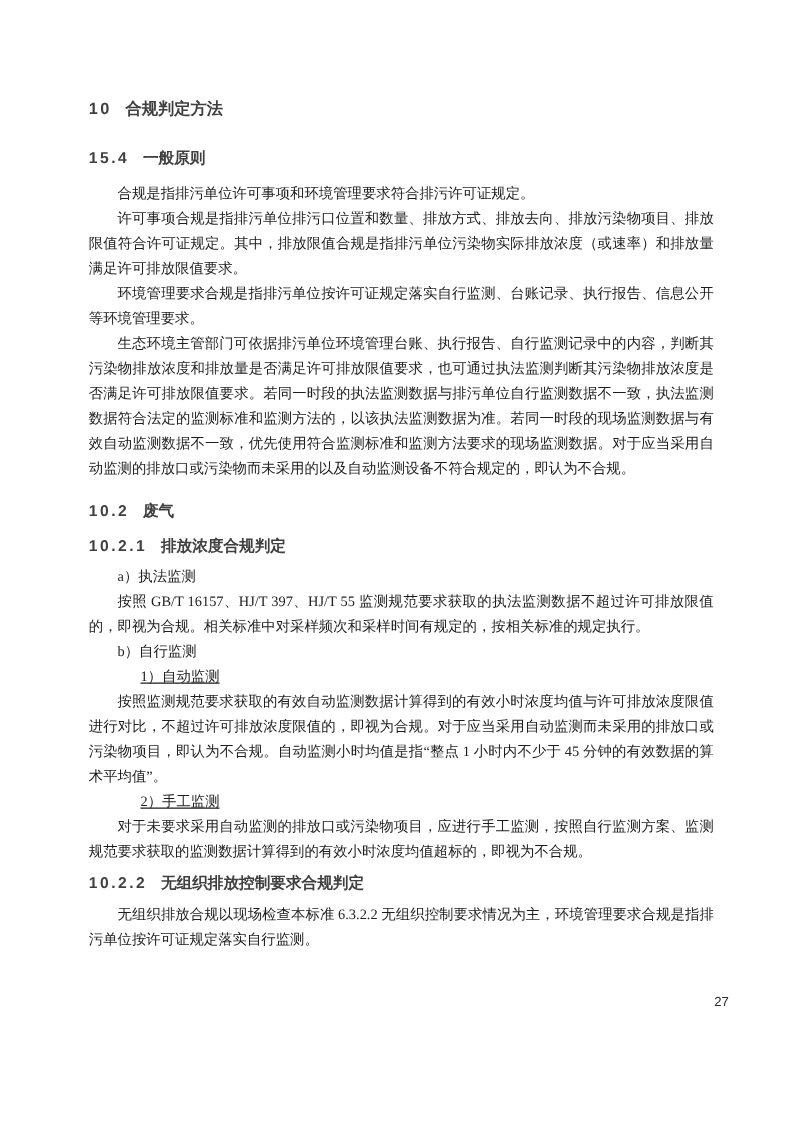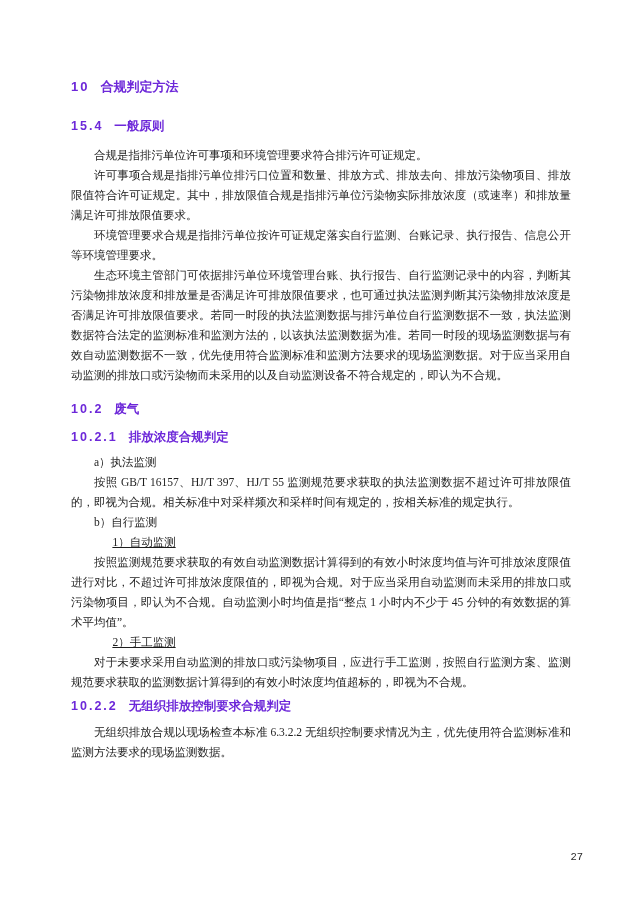--- a/index.html
+++ b/index.html
@@ -17,38 +17,38 @@
     width: 500px;
     color: #1d1d1d;
     font-family: "Liberation Serif", serif;
     font-size: 11.5px;
     line-height: 20px;
     text-align: justify;
   }
   h1, h2, h3 {
     font-family: "Liberation Sans", sans-serif;
     font-weight: bold;
-    color: #6d28d9;
+    color: #404040;
     line-height: 16px;
   }
   h1 { font-size: 13px;   margin: 0 0 23px 0; }
   h2 { font-size: 12.5px; margin: 0 0 11px 0; }
   h2.mid { margin: 16px 0 12px 0; }
   h3 { font-size: 12.5px; margin: 0 0 7px 0; }
   h3.mid { margin: 6px 0 8px 0; }
   .num { letter-spacing: 2px; margin-right: 11px; }
   p { margin: 0; text-indent: 2em; }
   p.item { text-indent: 2em; }
   p.item-sub { text-indent: 3.6em; text-decoration: underline; }
   .pageno {
     position: absolute;
-    top: 851px;
+    top: 796px;
     right: 57px;
     color: #2a2a2a;
-    font-family: Liberation Mono, monospace;
+    font-family: Liberation Sans, sans-serif;
     font-size: 10.5px;
   }
 </style>
 </head>
 <body>
 
 <div class="page">
   <div class="content">
 
     <h1><span class="num">10</span><span>合规判定方法</span></h1>
@@ -67,18 +67,18 @@
     <p class="item">a）执法监测</p>
     <p>按照 GB/T 16157、HJ/T 397、HJ/T 55 监测规范要求获取的执法监测数据不超过许可排放限值的，即视为合规。相关标准中对采样频次和采样时间有规定的，按相关标准的规定执行。</p>
     <p class="item">b）自行监测</p>
     <p class="item-sub">1）自动监测</p>
     <p>按照监测规范要求获取的有效自动监测数据计算得到的有效小时浓度均值与许可排放浓度限值进行对比，不超过许可排放浓度限值的，即视为合规。对于应当采用自动监测而未采用的排放口或污染物项目，即认为不合规。自动监测小时均值是指“整点 1 小时内不少于 45 分钟的有效数据的算术平均值”。</p>
     <p class="item-sub">2）手工监测</p>
     <p>对于未要求采用自动监测的排放口或污染物项目，应进行手工监测，按照自行监测方案、监测规范要求获取的监测数据计算得到的有效小时浓度均值超标的，即视为不合规。</p>
 
     <h3 class="mid"><span class="num">10.2.2</span><span>无组织排放控制要求合规判定</span></h3>
 
-    <p>无组织排放合规以现场检查本标准 6.3.2.2 无组织控制要求情况为主，优先使用符合监测标准和监测方法要求的现场监测数据。</p>
+    <p>无组织排放合规以现场检查本标准 6.3.2.2 无组织控制要求情况为主，环境管理要求合规是指排污单位按许可证规定落实自行监测。</p>
 
   </div>
 
   <div class="pageno">27</div>
 </div>
 
 </body></html>

